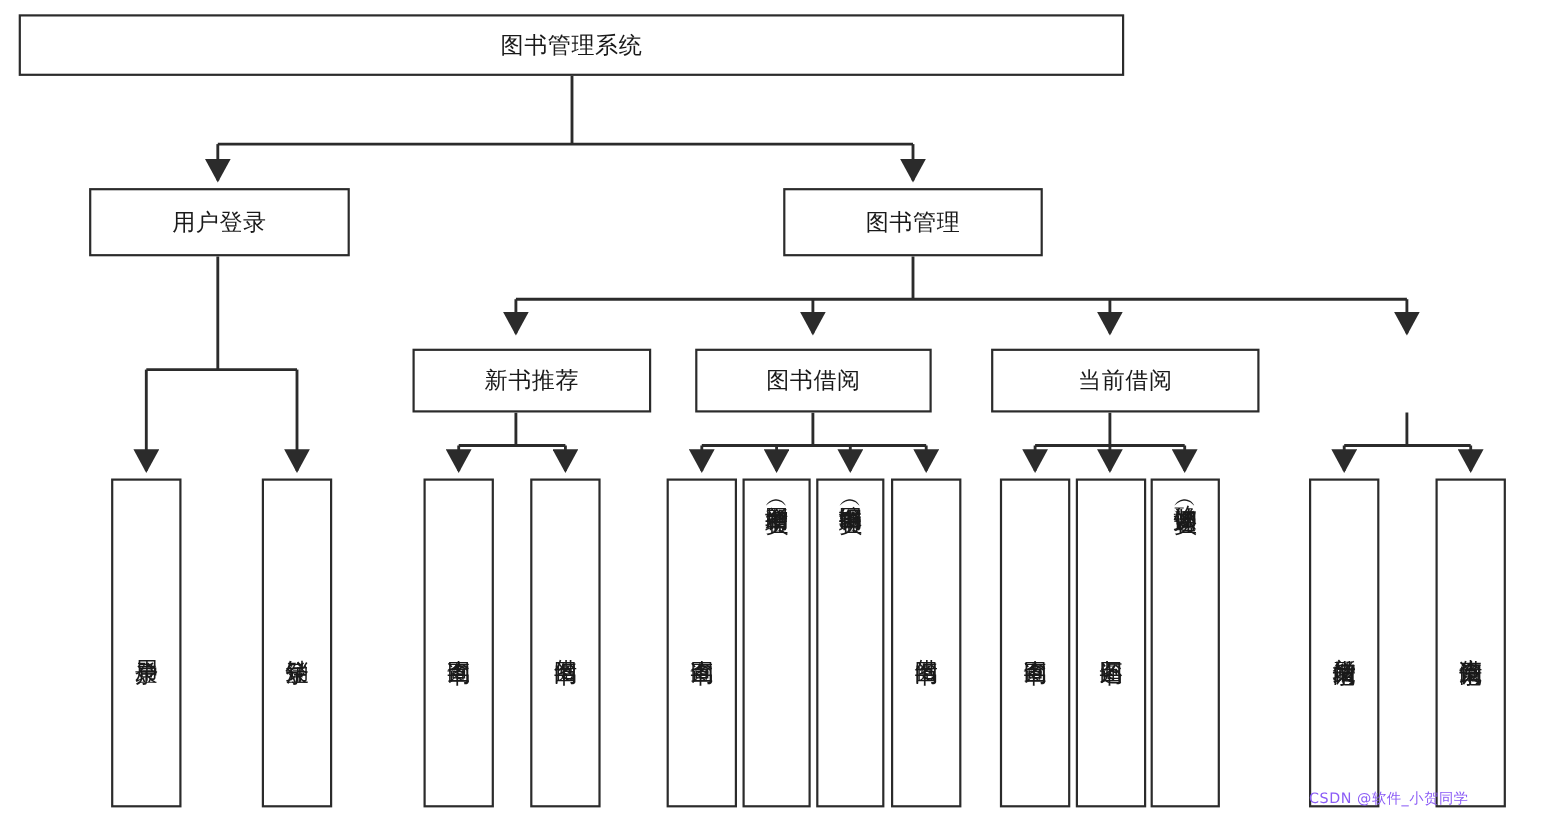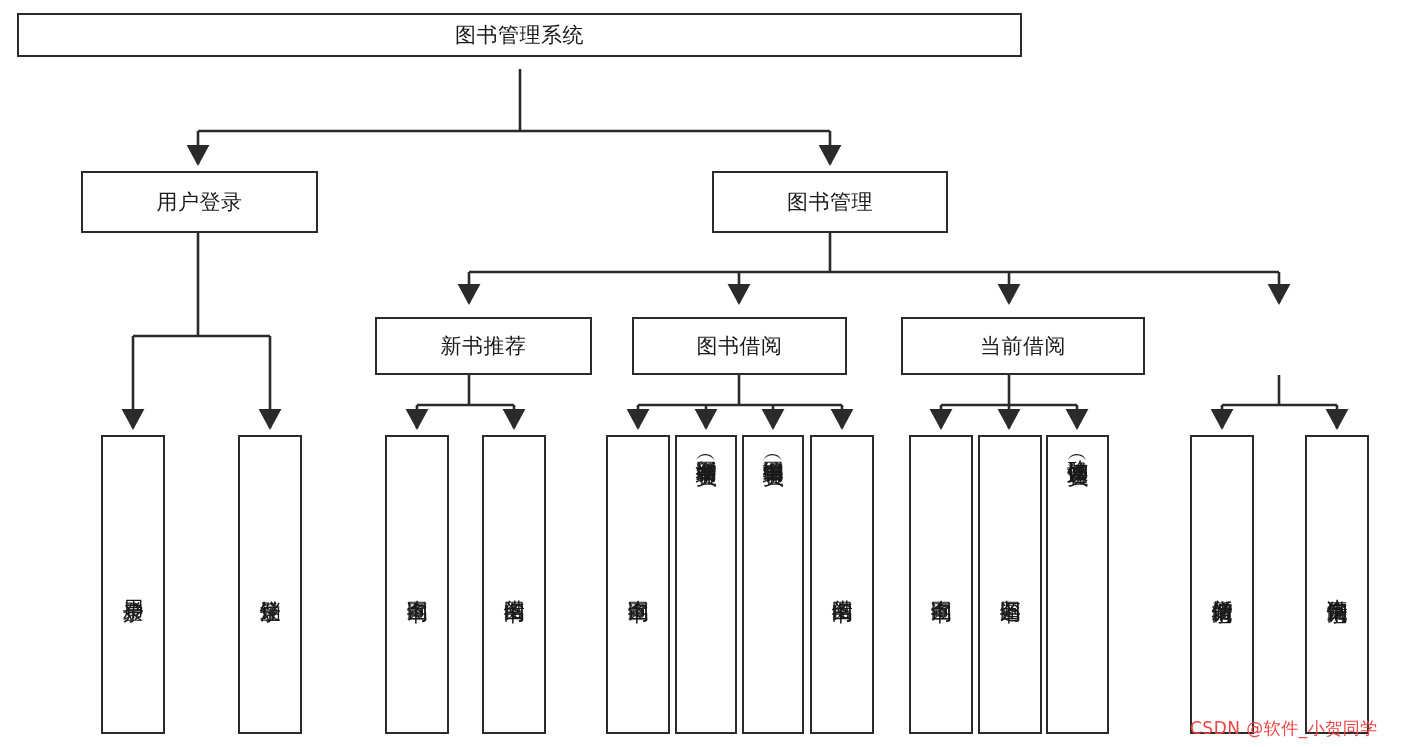--- a/index.html
+++ b/index.html
@@ -64,22 +64,22 @@
     letter-spacing: 1px;
     white-space: nowrap;
     margin: 0 auto;
   }
   .node.vert.centered {
     align-items: center;
     padding-top: 0;
   }
   .watermark {
     position: absolute;
-    font-size: 17px;
-    color: #ef4444;
+    font-size: 13px;
+    color: #8b5cf6;
     white-space: nowrap;
     z-index: 3;
     letter-spacing: 0.5px;
   }
 </style>
 </head>
 <body>
 
 <div id="canvas">
 
@@ -126,21 +126,21 @@
       <path d="M 1009 405 L 1009 428" marker-end="url(#arrow)"></path>
       <path d="M 1077 405 L 1077 428" marker-end="url(#arrow)"></path>
 
       <path d="M 1279 375 L 1279 405"></path>
       <path d="M 1222 405 L 1337 405"></path>
       <path d="M 1222 405 L 1222 428" marker-end="url(#arrow)"></path>
       <path d="M 1337 405 L 1337 428" marker-end="url(#arrow)"></path>
     </g>
   </svg>
 
-  <div class="node root horiz" style="left:17px; top:13px; width:1005px; height:44px;">
+  <div class="node root horiz" style="left:17px; top:13px; width:1005px; height:56px;">
     <span class="label">图书管理系统</span>
   </div>
 
   <div class="node horiz" style="left:81px; top:171px; width:237px; height:62px;">
     <span class="label">用户登录</span>
   </div>
   <div class="node horiz" style="left:712px; top:171px; width:236px; height:62px;">
     <span class="label">图书管理</span>
   </div>
 

